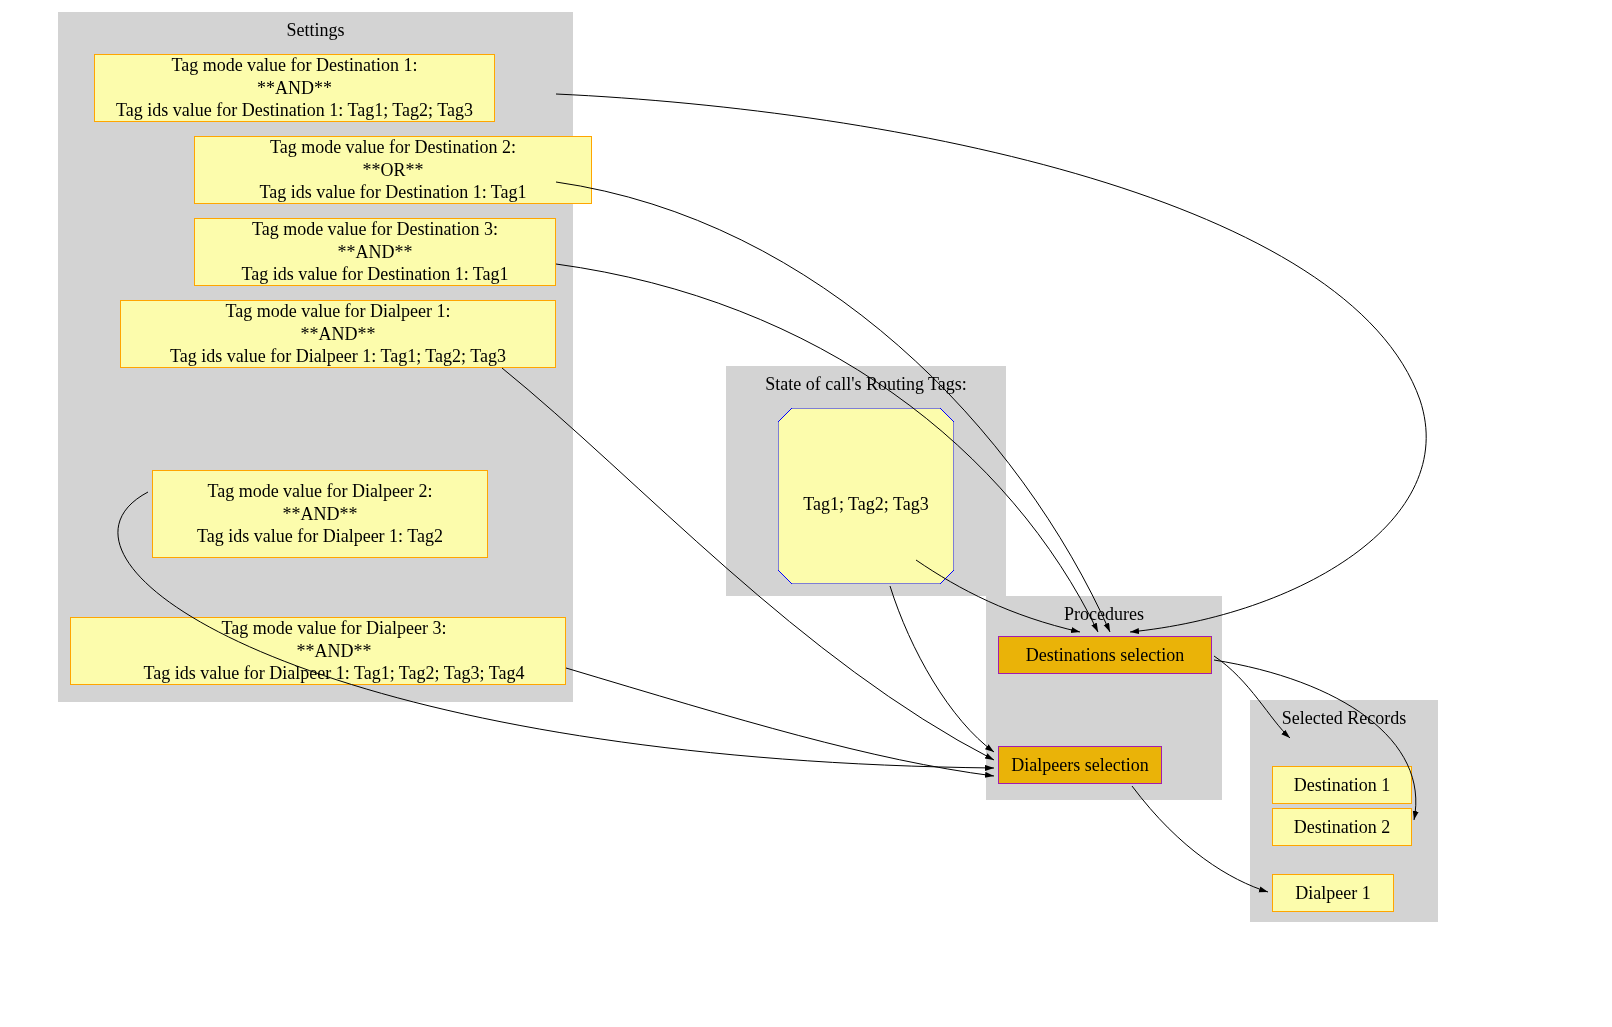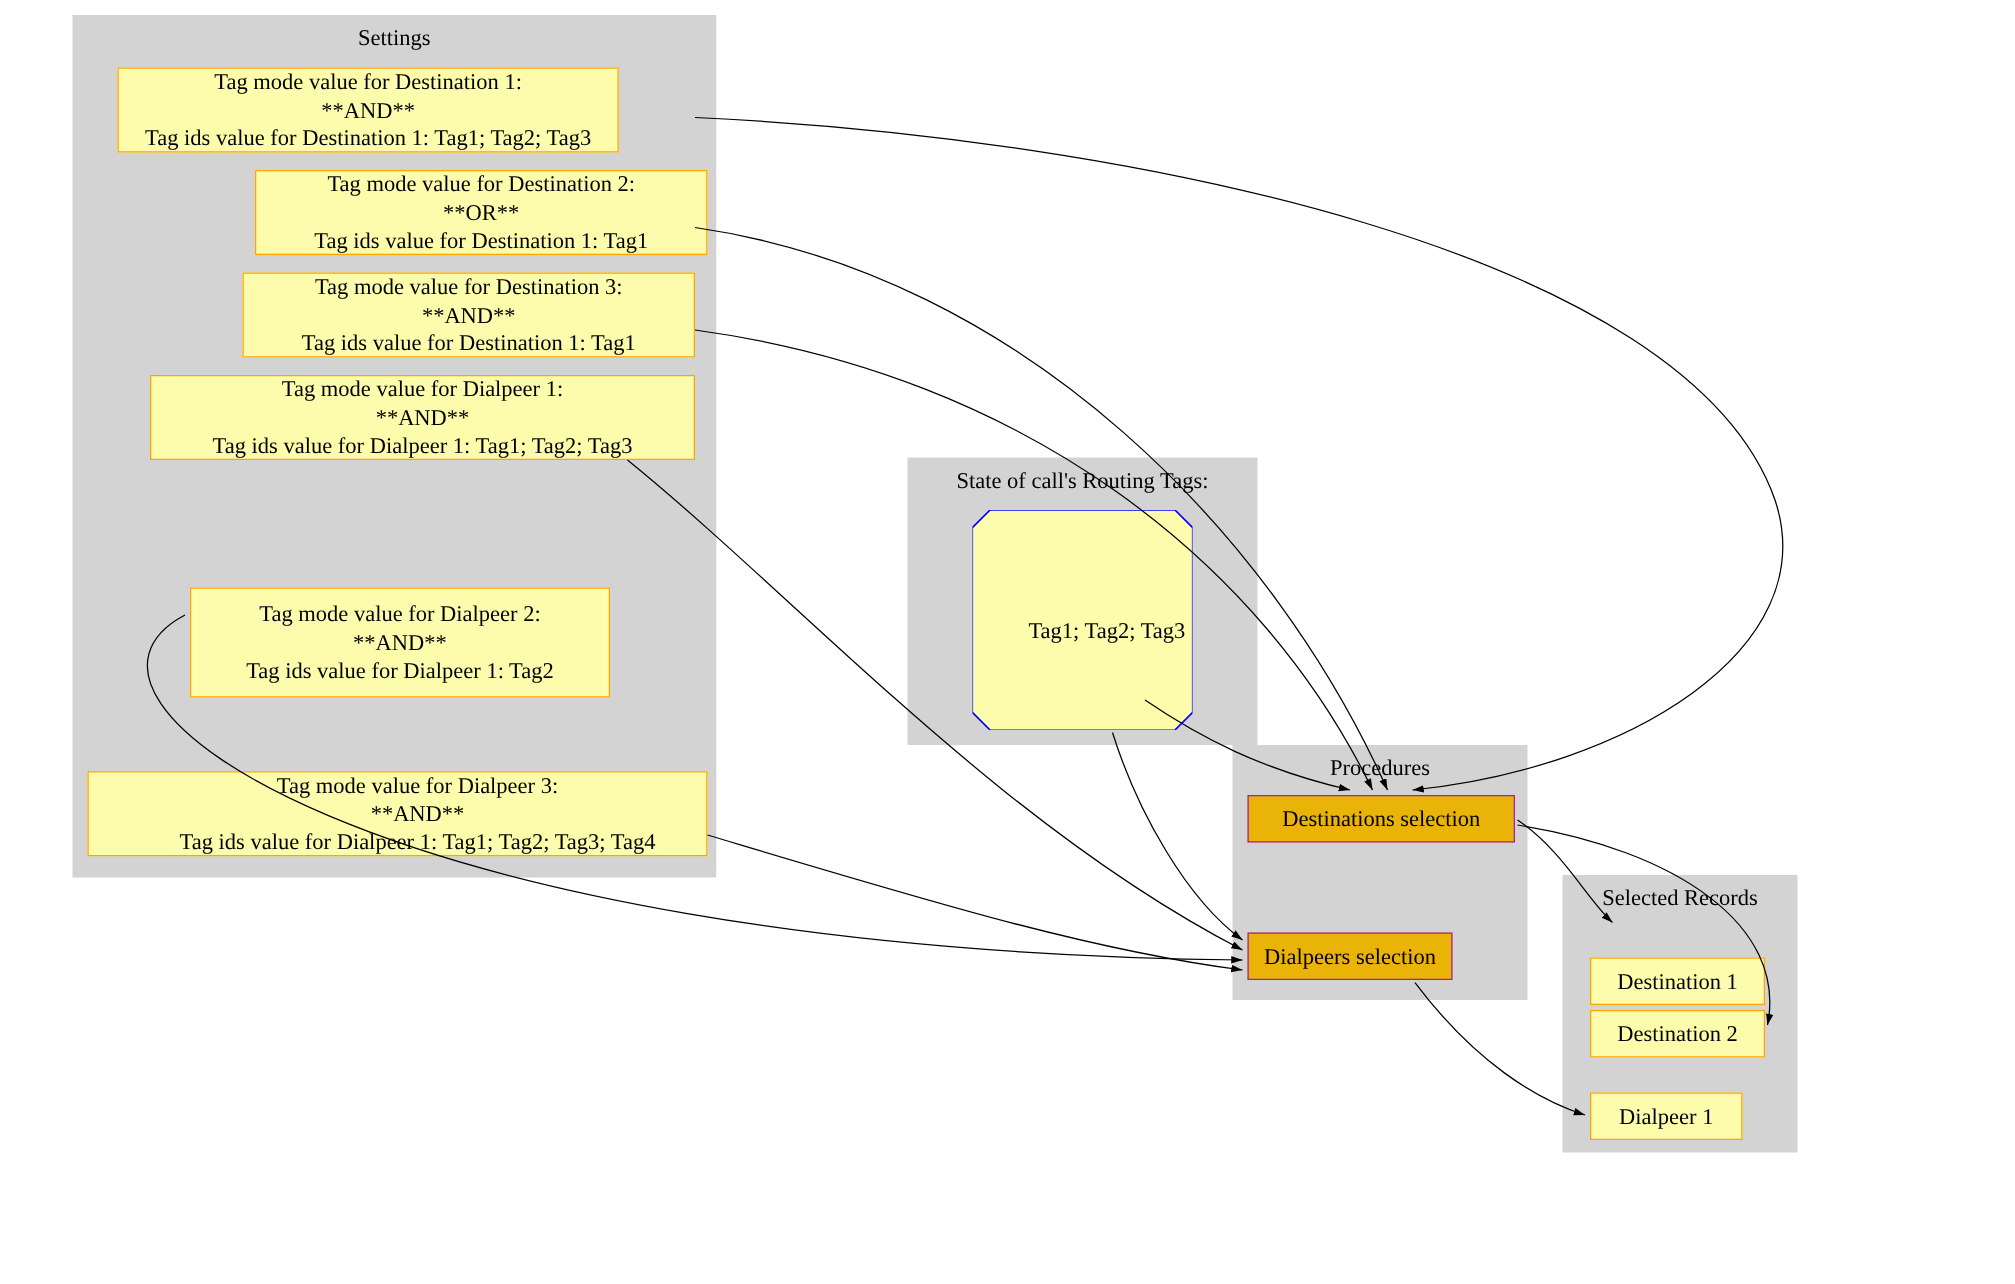--- a/index.html
+++ b/index.html
@@ -50,41 +50,41 @@
 </head>
 <body>
 
 <div class="container" style="left:58px; top:12px; width:515px; height:690px;">
   <div class="container-title" style="top:8px;">Settings</div>
 </div>
 
 <div class="node node-yellow" style="left:94px; top:54px; width:401px; height:68px;">Tag mode value for Destination 1:
 **AND**
 Tag ids value for Destination 1: Tag1; Tag2; Tag3</div>
-<div class="node node-yellow" style="left:194px; top:136px; width:362px; height:68px;margin-left:10px;">Tag mode value for Destination 2:
+<div class="node node-yellow" style="left:194px; top:136px; width:398px; height:68px;">Tag mode value for Destination 2:
 **OR**
 Tag ids value for Destination 1: Tag1</div>
 <div class="node node-yellow" style="left:194px; top:218px; width:362px; height:68px;">Tag mode value for Destination 3:
 **AND**
 Tag ids value for Destination 1: Tag1</div>
 <div class="node node-yellow" style="left:120px; top:300px; width:436px; height:68px;">Tag mode value for Dialpeer 1:
 **AND**
 Tag ids value for Dialpeer 1: Tag1; Tag2; Tag3</div>
 <div class="node node-yellow" style="left:152px; top:470px; width:336px; height:88px;">Tag mode value for Dialpeer 2:
 **AND**
 Tag ids value for Dialpeer 1: Tag2</div>
 <div class="node node-yellow" style="left:70px; top:617px; width:496px; height:68px;padding-left:32px;">Tag mode value for Dialpeer 3:
 **AND**
 Tag ids value for Dialpeer 1: Tag1; Tag2; Tag3; Tag4</div>
 
 <div class="container" style="left:726px; top:366px; width:280px; height:230px;">
   <div class="container-title" style="top:8px;">State of call's Routing Tags:</div>
 </div>
 
-<div style="position:absolute; left:778px; top:408px; width:176px; height:192px;padding-left:13px;">
+<div style="position:absolute; left:778px; top:408px; width:176px; height:192px;">
   <svg width="176" height="176" style="position:absolute; left:0; top:0;">
     <polygon points="14,0 162,0 176,14 176,162 162,176 14,176 0,162 0,14" fill="#fcfcac" stroke="#0000ff" stroke-width="1"></polygon>
     <line x1="0" y1="14" x2="14" y2="0" stroke="#0000ff" stroke-width="1"></line>
     <line x1="162" y1="0" x2="176" y2="14" stroke="#0000ff" stroke-width="1"></line>
     <line x1="176" y1="162" x2="162" y2="176" stroke="#0000ff" stroke-width="1"></line>
     <line x1="14" y1="176" x2="0" y2="162" stroke="#0000ff" stroke-width="1"></line>
   </svg>
   <div style="position:absolute; width:100%; height:100%; display:flex; align-items:center; justify-content:center;">Tag1; Tag2; Tag3</div>
 </div>
 

